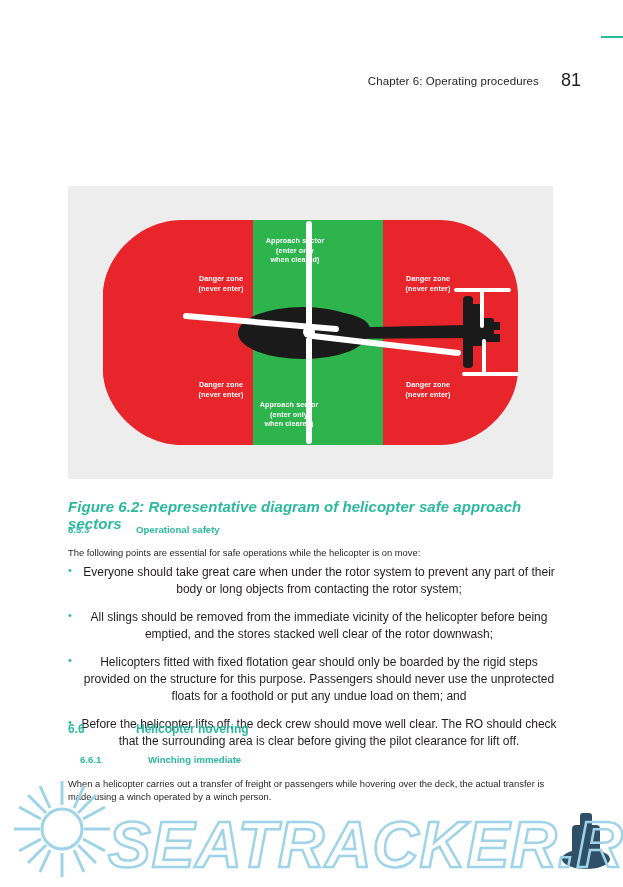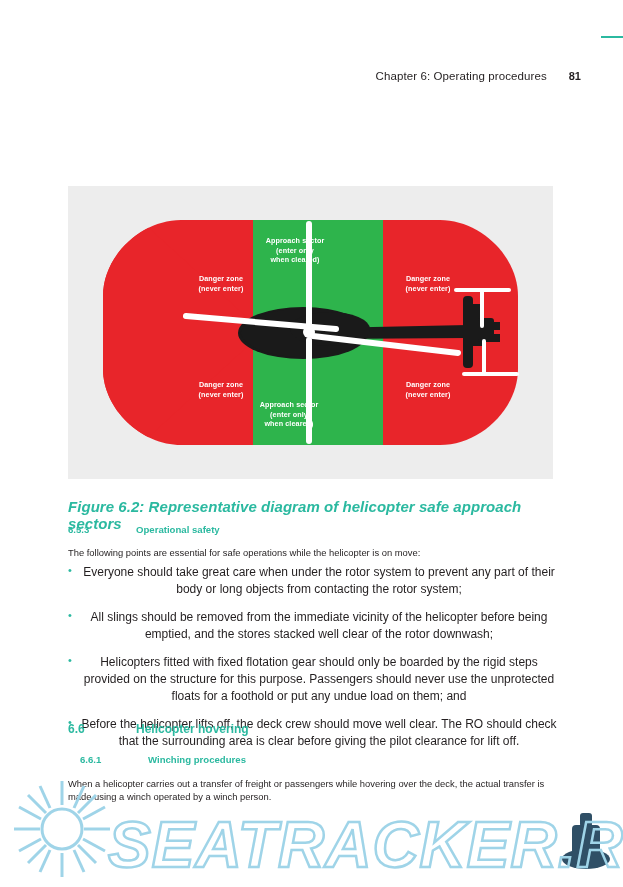--- a/index.html
+++ b/index.html
@@ -25,23 +25,23 @@
     align-items: center;
     gap: 22px;
     margin-top: 40px;
   }
   .header-title {
     font-size: 11.5px;
     color: #231f20;
     letter-spacing: 0.1px;
   }
   .header-page-num {
-    font-size: 11px;
-    color: #231f20;
-    font-weight: 700;
+    font-size: 18px;
+    color: #231f20;
+    font-weight: 400;
   }
   .header-rule {
     position: absolute;
     top: 36px;
     right: 0px;
     width: 22px;
     height: 1.5px;
     background: #2bb9a0;
   }
 
@@ -278,21 +278,21 @@
   </div>
 </div>
 
 <div class="main-head">
   <span class="num">6.6</span>
   <span>Helicopter hovering</span>
 </div>
 
 <div class="sub-head sub-head-661">
   <span class="num">6.6.1</span>
-  <span>Winching procedures</span>
+  <span>Winching immediate</span>
 </div>
 
 <div class="body-par par-hover">When a helicopter carries out a transfer of freight or passengers while hovering over the deck, the actual transfer is made using a winch operated by a winch person.</div>
 
 <svg class="watermark" viewBox="0 0 623 110">
   <g stroke="#9fd4e8" stroke-width="3" fill="none">
     <circle cx="62" cy="52" r="20"></circle>
     <g>
       <line x1="62" y1="4" x2="62" y2="28"></line>
       <line x1="62" y1="76" x2="62" y2="100"></line>

